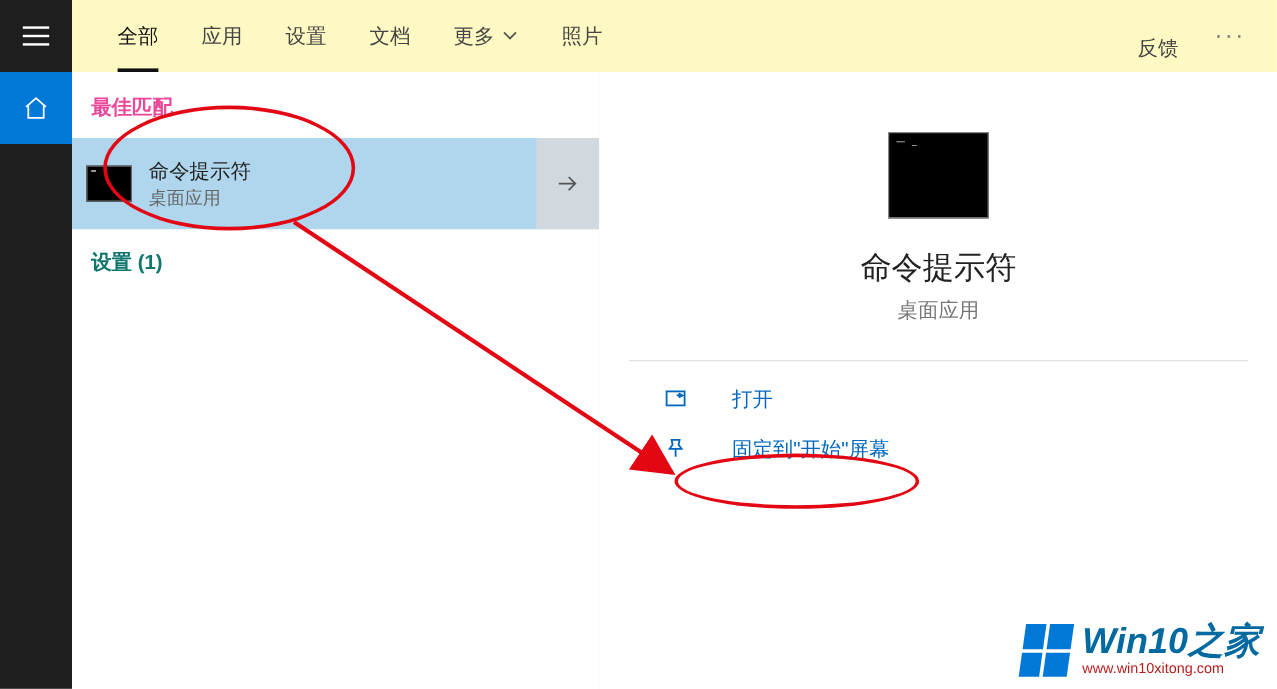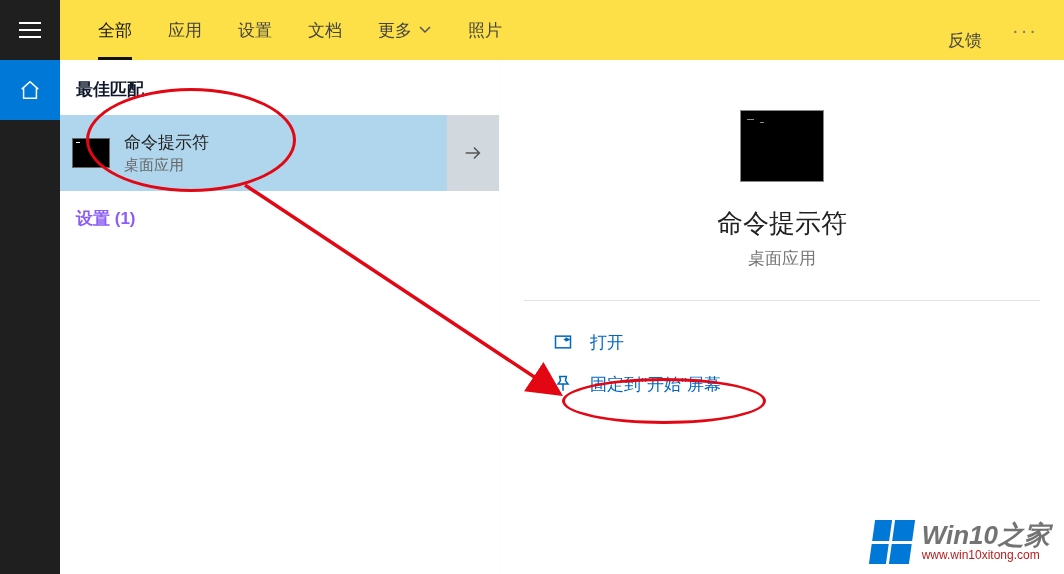--- a/index.html
+++ b/index.html
@@ -4,63 +4,63 @@
 <style>
 * { margin: 0; padding: 0; box-sizing: border-box; font-family: "Microsoft YaHei", "Segoe UI", sans-serif; }
 body { width: 1064px; height: 574px; overflow: hidden; background: #fff; position: relative; }
 
 .left-rail { position: absolute; left: 0; top: 0; width: 60px; height: 574px; background: #1f1f1f; }
 .hamburger { width: 60px; height: 60px; display: flex; align-items: center; justify-content: center; cursor: pointer; }
 .hamburger-lines { width: 22px; height: 16px; display: flex; flex-direction: column; justify-content: space-between; }
 .hamburger-lines span { display: block; width: 100%; height: 2px; background: #fff; }
 .home-btn { width: 60px; height: 60px; background: #0078d7; display: flex; align-items: center; justify-content: center; cursor: pointer; }
 
-.top-bar { position: absolute; left: 60px; top: 0; right: 0; height: 60px; background: #fde047; display: flex; align-items: center; padding: 16px 20px; }
+.top-bar { position: absolute; left: 60px; top: 0; right: 0; height: 60px; background: #fef9c3; display: flex; align-items: center; padding: 16px 20px; }
 .tabs { display: flex; align-items: center; gap: 0; }
 .tab { padding: 0 18px; height: 60px; display: flex; align-items: center; font-size: 17px; color: #444; cursor: pointer; position: relative; }
 .tab.active { color: #111; font-weight: 500; }
 .tab.active::after { content: ""; position: absolute; bottom: 0; left: 18px; right: 18px; height: 3px; background: #111; }
 .more-chevron { margin-left: 6px; width: 14px; height: 10px; }
 
 .right-actions { margin-left: auto; display: flex; align-items: center; gap: 16px; }
 .feedback { font-size: 17px; color: #444; cursor: pointer; padding: 0 8px; margin-top: 20px; }
 .dots { color: #777; font-size: 20px; cursor: pointer; letter-spacing: 2px; padding: 0 6px; }
 
 .main { position: absolute; left: 60px; top: 60px; right: 0; bottom: 0; display: flex; }
 .results-col { width: 440px; height: 100%; border-right: 1px solid #fcfcfc; }
-.section-header { padding: 18px 16px 14px 16px; font-size: 17px; font-weight: 600; color: #0f172a; }
+.section-header { padding: 18px 16px 14px 16px; font-size: 17px; font-weight: 600; color: #ec4899; }
 
 .result-item { height: 76px; display: flex; align-items: center; padding: 0 12px; position: relative; background: #afd6ec; cursor: pointer; }
 .result-icon { width: 38px; height: 30px; background: #000; border: 1px solid #666; margin-right: 14px; flex-shrink: 0; position: relative; }
 .result-icon::before { content: ""; position: absolute; top: 3px; left: 3px; width: 4px; height: 1px; background: #fff; }
 .result-text { flex: 1; }
 .result-title { font-size: 17px; color: #222; }
 .result-sub { font-size: 15px; color: #666; margin-top: 2px; }
 .result-arrow { width: 52px; height: 76px; background: #d2d9de; display: flex; align-items: center; justify-content: center; position: absolute; right: 0; top: 0; }
 
-.settings-header { padding: 16px 16px 14px 16px; font-size: 17px; font-weight: 600; color: #8b5cf6; }
+.settings-header { padding: 16px 16px 14px 16px; font-size: 17px; font-weight: 600; color: #0f766e; }
 
 .preview-col { flex: 1; padding: 50px 24px 0 24px; display: flex; flex-direction: column; align-items: center; }
 .preview-icon-frame { width: 84px; height: 72px; border: 1px solid #888; background: #000; position: relative; display:flex; align-items:flex-start; }
 .preview-icon-frame::before { content: "— _"; position:absolute; top:4px; left:6px; color:#fff; font-size:7px; letter-spacing:2px; }
 .preview-title { font-size: 26px; color: #222; margin-top: 24px; }
 .preview-sub { font-size: 17px; color: #777; margin-top: 6px; }
 
 .divider { width: 100%; height: 1px; background: #e2e2e2; margin-top: 30px; }
 
 .actions { width: 100%; margin-top: 20px; }
-.action-item { display: flex; align-items: center; height: 42px; padding-left: 28px; cursor: pointer; }
+.action-item { display: flex; height: 42px; padding-left: 28px; cursor: pointer; gap: 20px; }
 .action-icon { width: 22px; height: 22px; display: flex; align-items: center; justify-content: center; color: #0067c0; margin-right: 16px; flex-shrink: 0; }
 .action-label { font-size: 17px; color: #0067c0; }
 
 .watermark { position: absolute; right: 14px; bottom: 10px; display: flex; align-items: center; }
 .wm-logo { width: 44px; height: 44px; display: grid; grid-template-columns: 1fr 1fr; grid-template-rows: 1fr 1fr; gap: 3px; margin-right: 10px; transform: skewX(-8deg); }
 .wm-logo div { background: #0078d7; }
 .wm-logo div:nth-child(1), .wm-logo div:nth-child(3) { width: 80%; justify-self: end; }
-.wm-text-main { font-size: 26px; font-weight: 700; color: #737373; font-style: italic; line-height: 1; }
+.wm-text-main { font-size: 30px; font-weight: 700; color: #0369a1; font-style: italic; line-height: 1; }
 .wm-text-sub { font-size: 12px; color: #b91c1c; line-height: 1.2; }
 
 
 .anno-ellipse-1 { position: absolute; left: 86px; top: 88px; width: 210px; height: 104px; border: 3px solid #e30613; border-radius: 50%; pointer-events: none; z-index: 50; }
 .anno-ellipse-2 { position: absolute; left: 562px; top: 378px; width: 204px; height: 46px; border: 3px solid #e30613; border-radius: 50%; pointer-events: none; z-index: 50; }
 .anno-arrow { position: absolute; left: 0; top: 0; z-index: 49; pointer-events: none; }
 </style>
 </head>
 <body>
 

